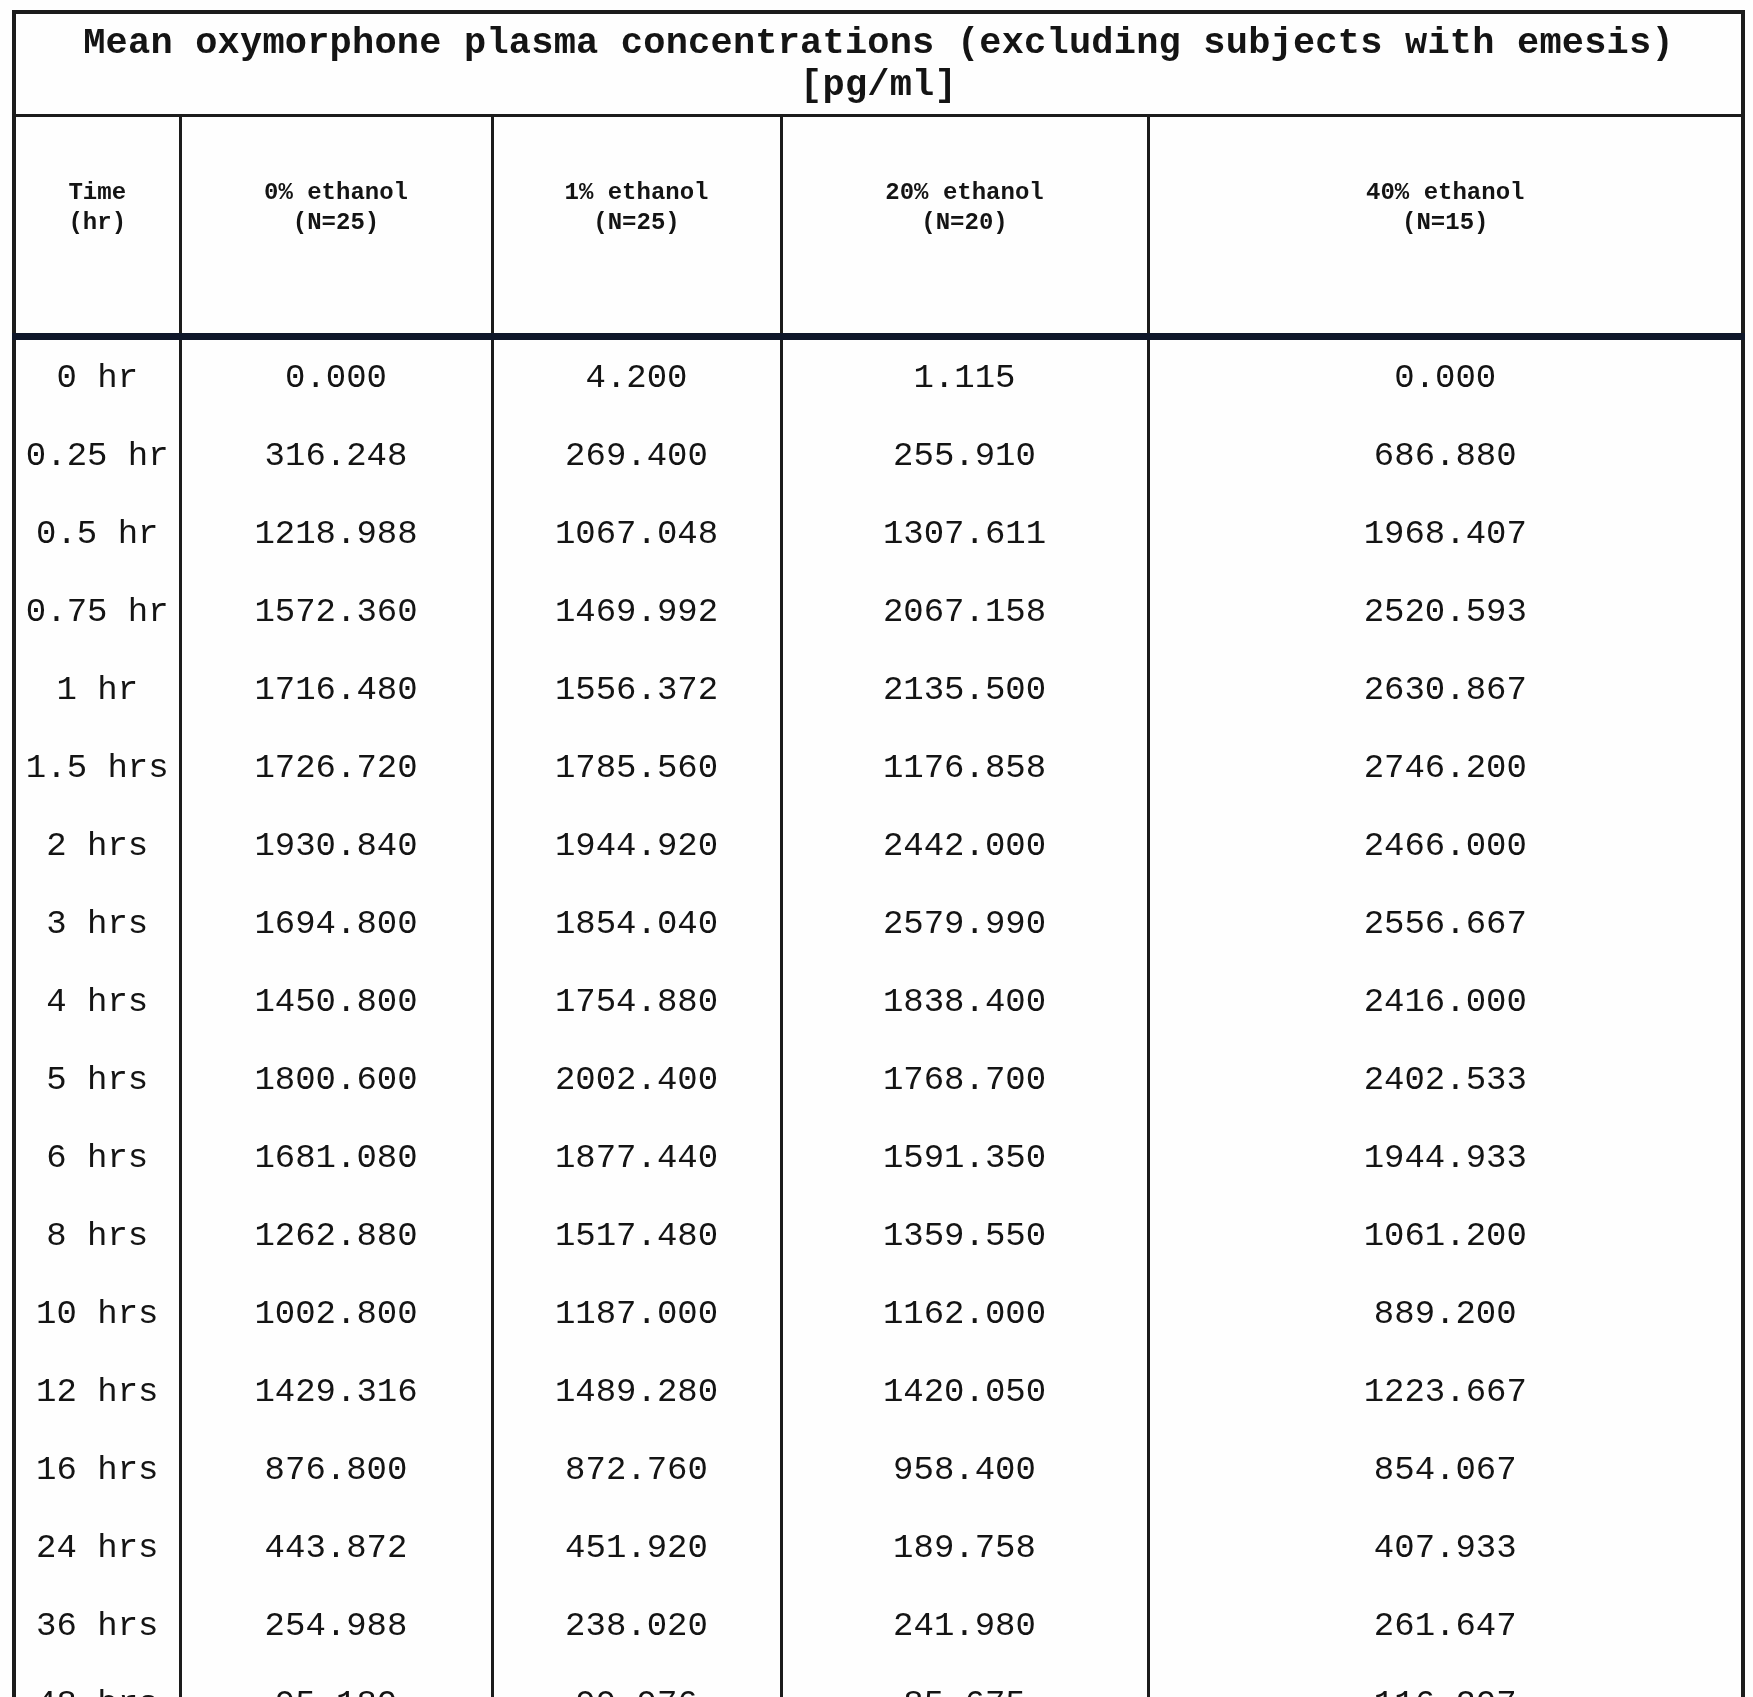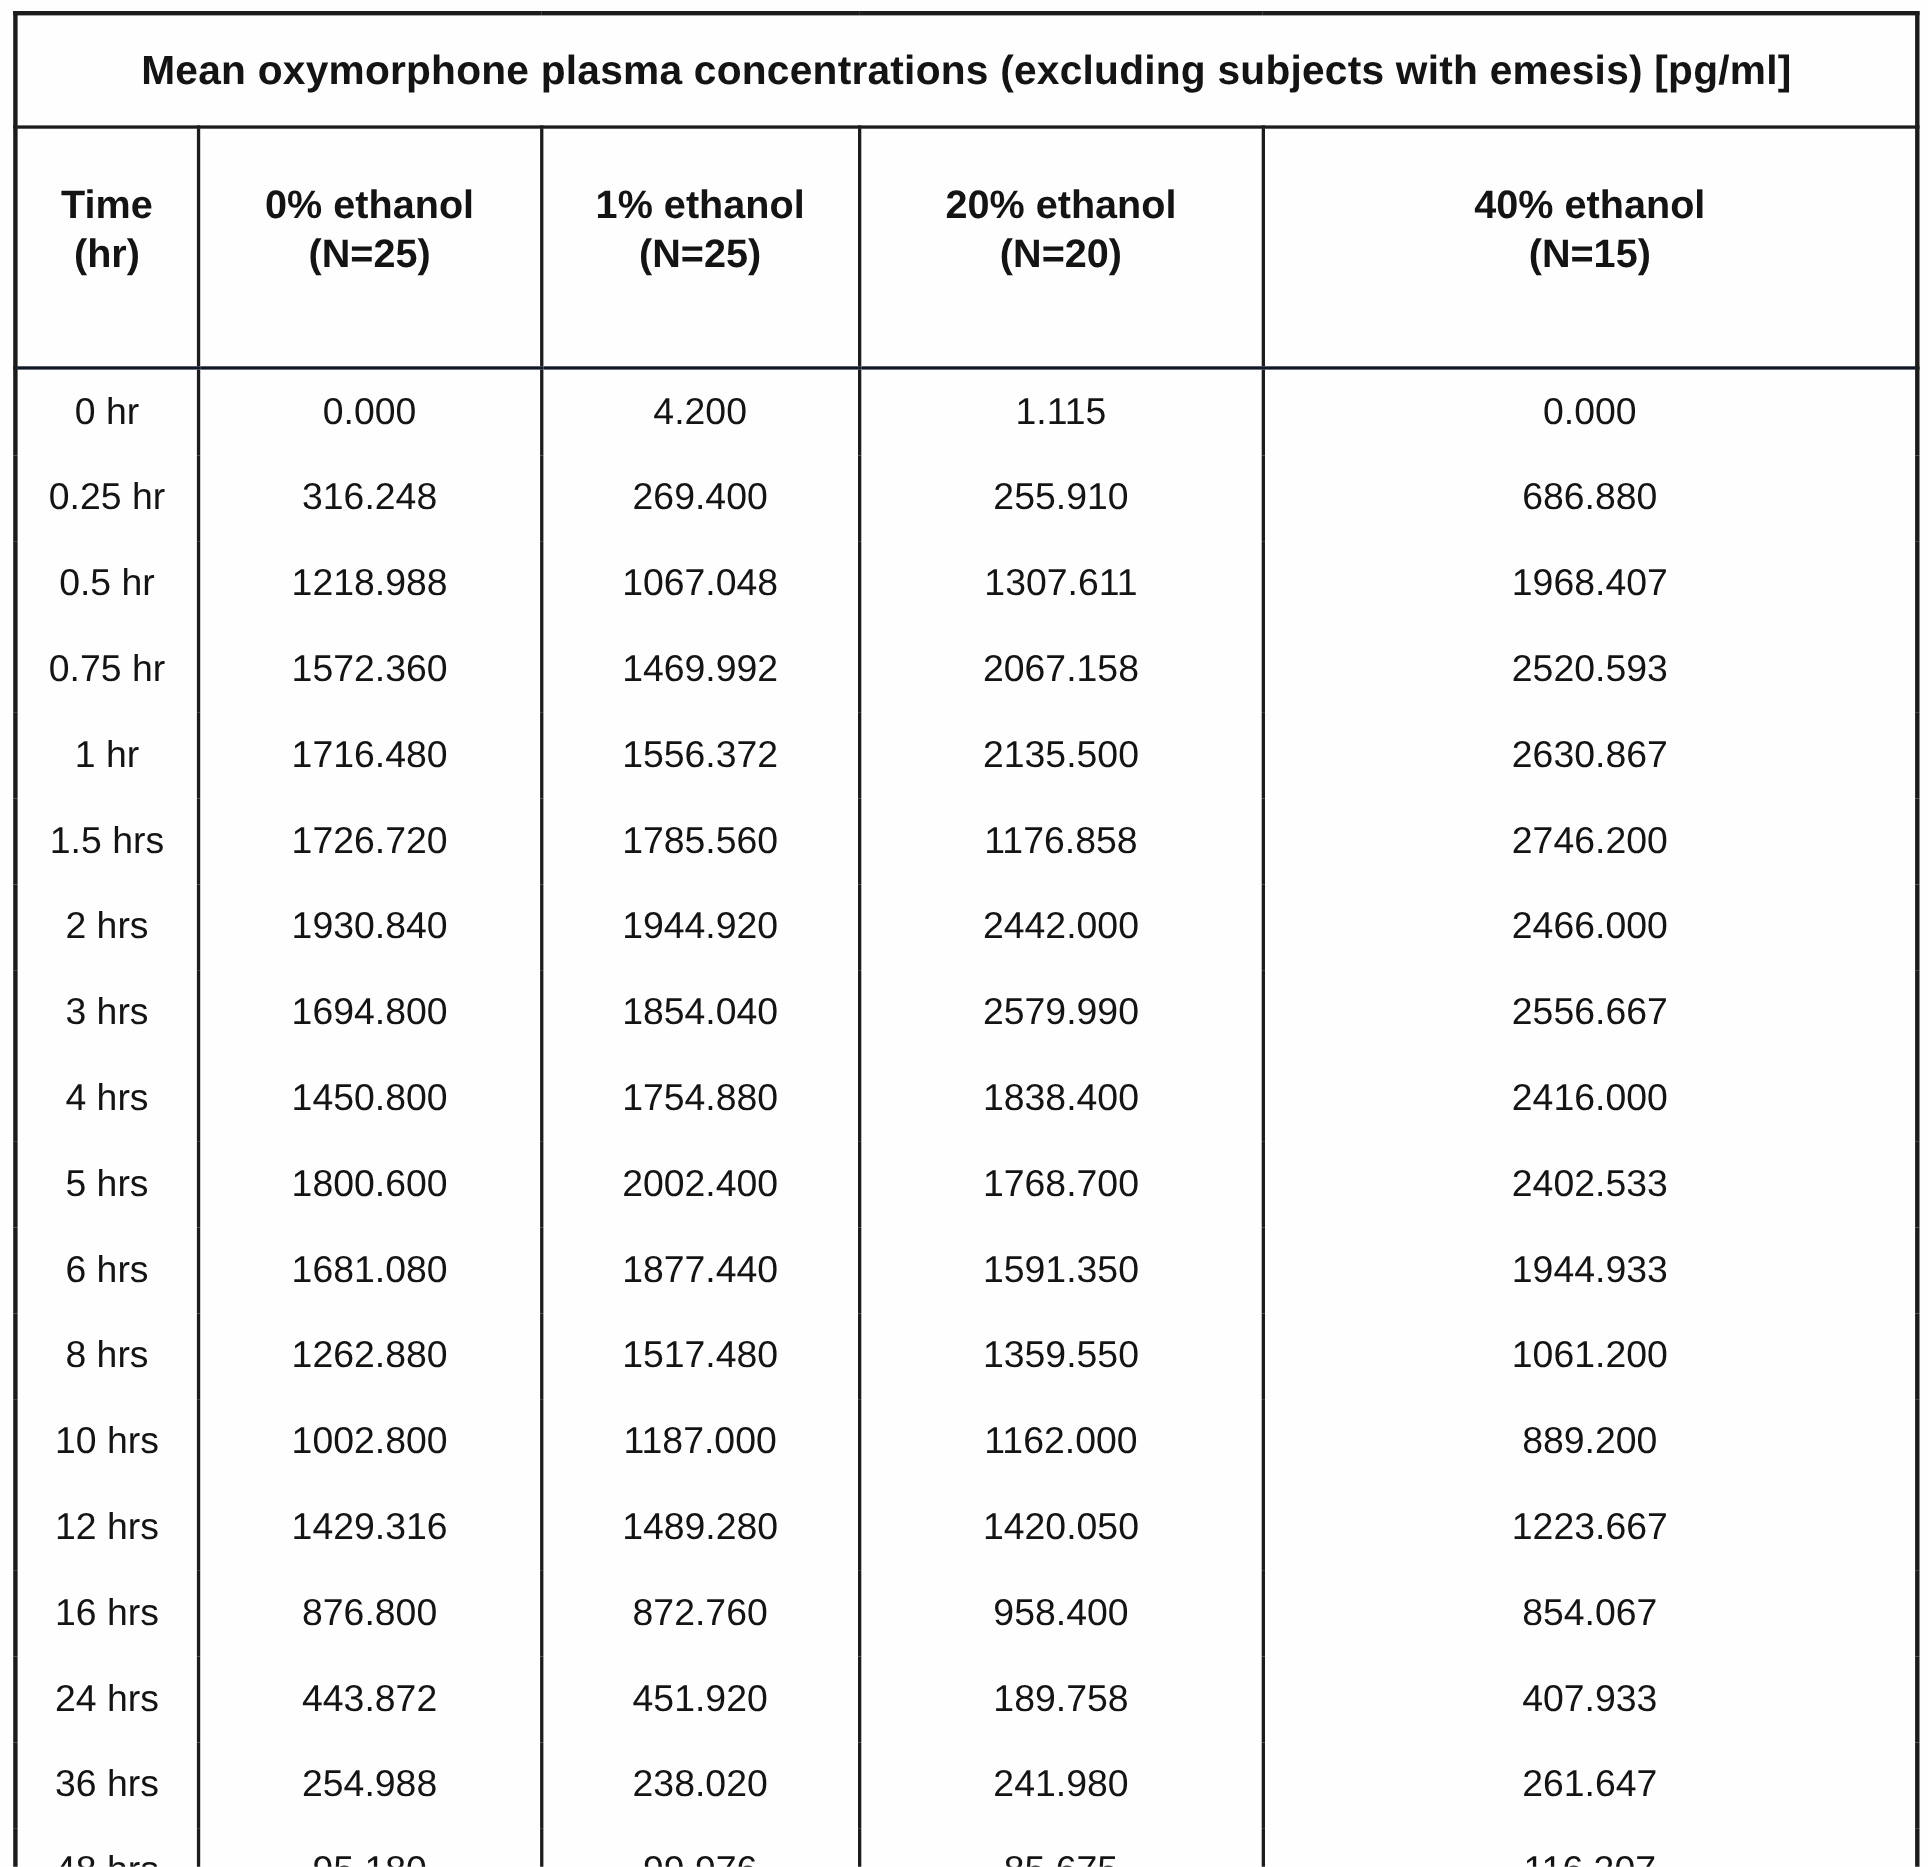--- a/index.html
+++ b/index.html
@@ -6,21 +6,21 @@
     margin: 0;
     padding: 0;
     background: #ffffff;
   }
   .page {
     width: 1753px;
     height: 1697px;
     box-sizing: border-box;
     padding: 10px 12px;
     background: #fefefe;
-    font-family: Liberation Sans, sans-serif;
+    font-family: Liberation Mono, monospace;
     color: #141414;
   }
   table.plasma-table {
     border-collapse: collapse;
     table-layout: fixed;
     width: 1729px;
     height: 1676px;
     border: 4px solid #1c1c1c;
     background: #fefefe;
   }
@@ -35,25 +35,25 @@
     font-size: 37px;
     font-weight: bold;
     text-align: center;
     vertical-align: middle;
     padding: 6px 24px;
     border-bottom: 3px solid #1c1c1c;
     letter-spacing: 0.2px;
   }
   th.header-cell {
     height: 182px;
-    font-size: 36px;
+    font-size: 24px;
     font-weight: bold;
     text-align: center;
     vertical-align: middle;
-    border-bottom: 3px solid #0f172a;
+    border-bottom: 7px solid #0f172a;
     border-left: 3px solid #1c1c1c;
     padding: 0 6px 34px 6px;
   }
   th.header-cell:first-child {
     border-left: none;
   }
   .header-line {
     line-height: 1.25;
   }
   td.time-cell,

